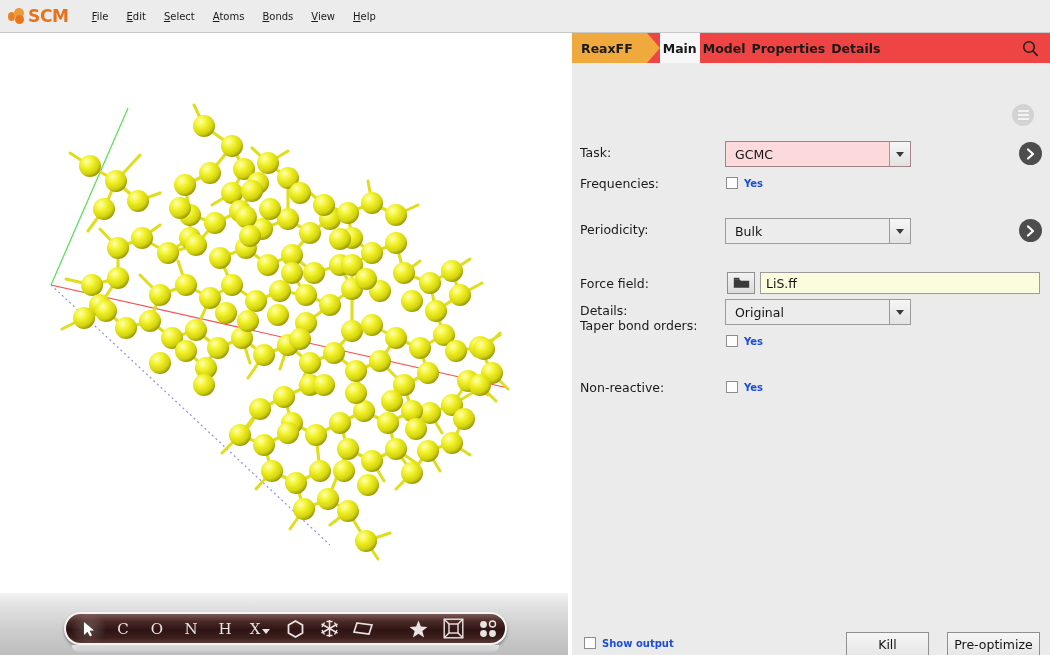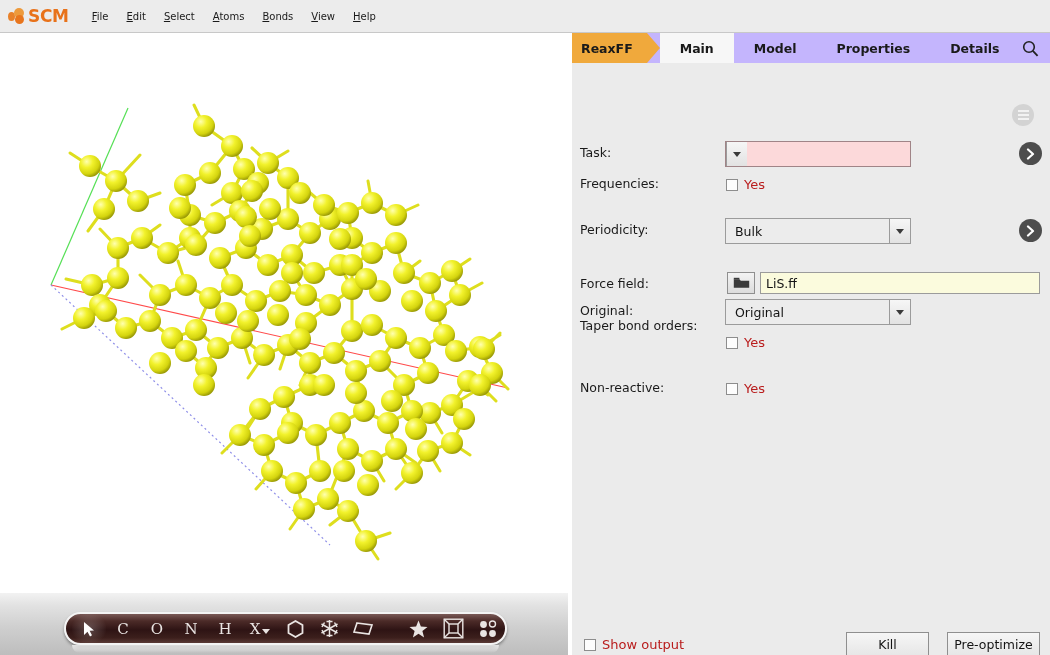--- a/index.html
+++ b/index.html
@@ -115,41 +115,41 @@
     background: #ebebeb;
   }
   #divider {
     position: absolute; left: 568px; top: 33px;
     width: 4px; height: 622px;
     background: #ffffff;
   }
   #tabbar {
     position: absolute; left: 0; top: 0;
     width: 478px; height: 30px;
-    background: #c4b5fd;
+    background: #ef4444;
     display: flex; align-items: stretch;
   }
   #tab-reaxff {
     position: relative;
     background: #f0a93c;
     color: #1a1a1a; font-weight: bold; font-size: 12.5px;
     display: flex; align-items: center;
     padding: 0 14px 0 9px;
     margin-right: 13px;
   }
   #tab-reaxff:after {
     content: ""; position: absolute; right: -13px; top: 0;
     width: 0; height: 0;
     border-top: 15px solid transparent;
     border-bottom: 15px solid transparent;
     border-left: 13px solid #f0a93c;
   }
   .tab {
     display: flex; align-items: center;
-    padding: 0 20px;
+    padding: 0 3px;
     font-size: 12.5px; font-weight: bold;
     color: #1a1a1a;
     cursor: default;
   }
   .tab.active { background: #f7f7f7; }
   #search-icon-wrap {
     margin-left: auto; display: flex; align-items: center;
     padding-right: 11px;
   }
 
@@ -198,21 +198,21 @@
   }
 
   
   .cbx {
     width: 12px; height: 12px;
     border: 1px solid #8d8d8d;
     background: #fdfdfd;
     box-sizing: border-box;
     display: inline-block;
   }
-  .cbx-label { font-size: 13px; color: #b91c1c; margin-left: 6px; }
+  .cbx-label { font-size: 10px; color: #1d4ed8; margin-left: 6px; font-weight: bold; }
 
   
   .folder-btn {
     position: absolute;
     width: 28px; height: 22px;
     border: 1px solid #8f8f8f;
     background: linear-gradient(to bottom,#f3f3f3,#dcdcdc);
     display: flex; align-items: center; justify-content: center;
     box-sizing: border-box;
   }
@@ -591,20 +591,21 @@
       <div class="circ-menu" style="left:440px; top:41px;">
         <span></span>
         <span></span>
         <span></span>
       </div>
 
       <div class="row" style="left:8px; top:82px;">
         <span class="lbl">Task:</span>
       </div>
       <div class="combo invalid" style="left:153px; top:78px; width:186px;">
+        <span class="cval">GCMC</span>
         <span class="carrow">
             <i></i>
           </span>
       </div>
       <div class="circ-btn" style="left:447px; top:79px;">
         <svg width="9" height="12" viewBox="0 0 9 12">
           <polyline points="2,1.5 7,6 2,10.5" fill="none" stroke="#fff" stroke-width="2.2" stroke-linecap="round" stroke-linejoin="round"></polyline>
         </svg>
       </div>
 
@@ -636,21 +637,21 @@
       </div>
       <div class="folder-btn" style="left:155px; top:209px;">
         <svg width="17" height="12" viewBox="0 0 17 12">
           <path d="M0.8 2.2 h5.6 l1.4 1.6 h8.4 v7 h-15.4 z" fill="#3a3a3a"></path>
           <rect x="0.8" y="0.8" width="5.6" height="1.6" fill="#3a3a3a"></rect>
         </svg>
       </div>
       <div class="text-input" style="left:188px; top:209px; width:280px;">LiS.ff</div>
 
       <div class="row" style="left:8px; top:240px;">
-        <span class="lbl">Original:</span>
+        <span class="lbl">Details:</span>
       </div>
       <div class="combo" style="left:153px; top:236px; width:186px;">
         <span class="cval">Original</span>
         <span class="carrow">
             <i></i>
           </span>
       </div>
 
       <div class="row" style="left:8px; top:255px;">
         <span class="lbl">Taper bond orders:</span>

